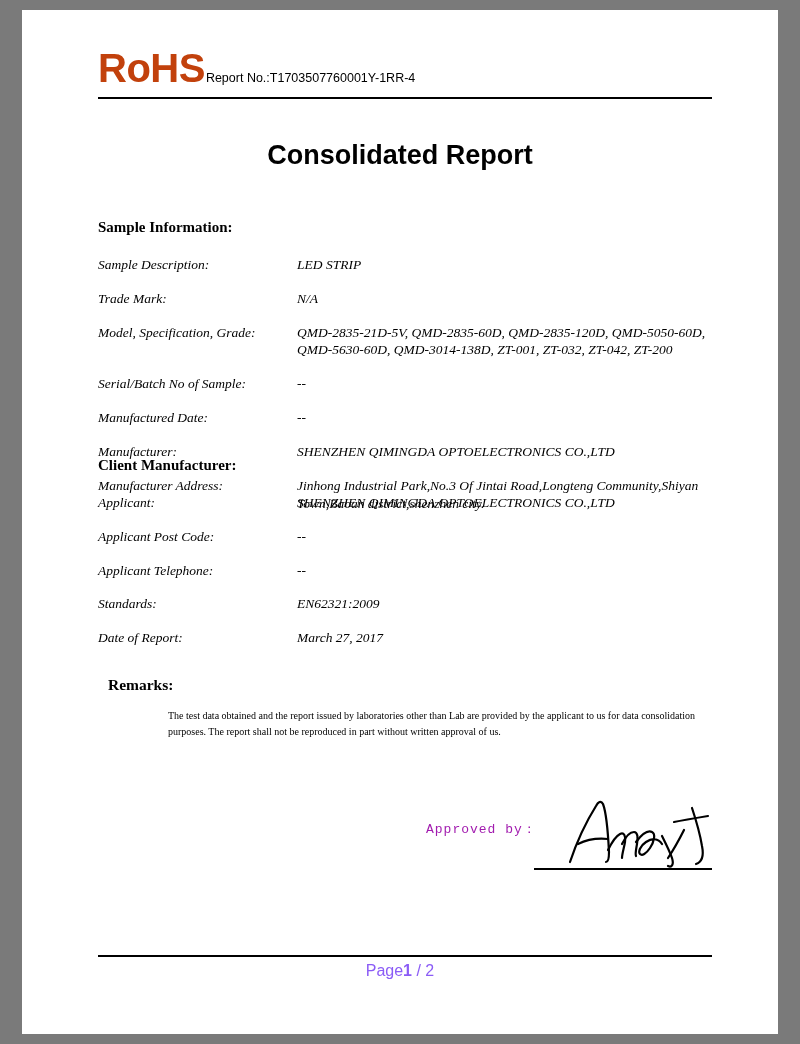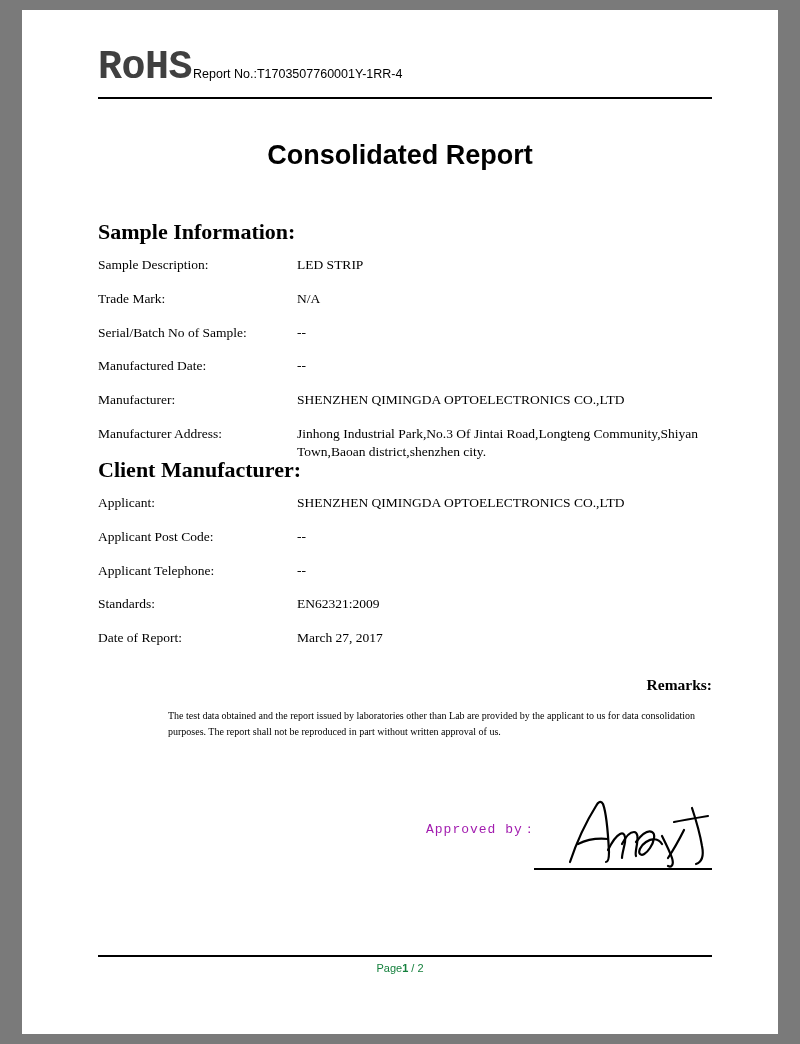--- a/index.html
+++ b/index.html
@@ -35,25 +35,25 @@
     position: absolute;
     left: 76px;
     top: 38px;
     width: 614px;
   }
   .header-row {
     display: flex;
     align-items: baseline;
   }
   .rohs {
-    font-family: Liberation Mono, monospace;
+    font-family: Liberation Sans, sans-serif;
     font-size: 40px;
     font-weight: bold;
     letter-spacing: -0.5px;
-    color: #404040;
+    color: #c2410c;
     line-height: 1;
   }
   .report-no {
     font-family: "Liberation Sans", sans-serif;
     font-size: 12.5px;
     color: #000;
     margin-left: 1px;
     position: relative;
     top: 0px;
   }
@@ -75,39 +75,40 @@
     text-align: center;
     font-family: "Liberation Sans", sans-serif;
     font-size: 27px;
     font-weight: bold;
     color: #000;
   }
 
   
   .section-heading {
     font-family: "Liberation Serif", serif;
-    font-size: 22px;
+    font-size: 15px;
     font-weight: bold;
     color: #000;
   }
   .sec1 { position: absolute; left: 76px; top: 209px; }
   .sec2 { position: absolute; left: 76px; top: 447px; }
 
   .info-table {
     position: absolute;
     left: 76px;
     border-collapse: collapse;
     width: 614px;
     font-size: 13.5px;
     color: #000;
   }
   .info-table td {
     vertical-align: top;
     padding: 0;
     line-height: 1.32;
+    font-style: italic;
   }
   .info-table td.label {
     width: 199px;
     padding-top: 8px;
     padding-bottom: 8px;
     font-family: "Liberation Serif", serif;
   }
   .info-table td.value {
     padding-top: 8px;
     padding-bottom: 8px;
@@ -122,21 +123,20 @@
     position: absolute;
     left: 86px;
     top: 666px;
     width: 604px;
   }
   .remarks-title {
     font-family: "Liberation Serif", serif;
     font-size: 15.5px;
     font-weight: bold;
     color: #000;
-    text-align: right;
   }
   .remarks-body {
     margin-top: 14px;
     margin-left: 60px;
     width: 538px;
     font-family: "Liberation Serif", serif;
     font-size: 10px;
     line-height: 1.55;
     color: #000;
   }
@@ -176,22 +176,22 @@
     height: 2px;
     background: #000;
   }
   .footer-text {
     position: absolute;
     left: 0;
     top: 952px;
     width: 100%;
     text-align: center;
     font-family: "Liberation Sans", sans-serif;
-    font-size: 11px;
-    color: #15803d;
+    font-size: 16px;
+    color: #8b5cf6;
   }
   .footer-text .pg-num { font-weight: bold; }
 </style>
 </head>
 <body>
 
 <div class="page-frame">
   <div class="page-inner">
 
     <div class="header">
@@ -208,20 +208,24 @@
 
     <table class="info-table t1">
       <tbody>
         <tr>
           <td class="label">Sample Description:</td>
           <td class="value">LED STRIP</td>
         </tr>
         <tr>
           <td class="label">Trade Mark:</td>
           <td class="value">N/A</td>
+        </tr>
+        <tr>
+          <td class="label">Model, Specification, Grade:</td>
+          <td class="value">QMD-2835-21D-5V, QMD-2835-60D, QMD-2835-120D, QMD-5050-60D, QMD-5630-60D, QMD-3014-138D, ZT-001, ZT-032, ZT-042, ZT-200</td>
         </tr>
         <tr>
           <td class="label">Serial/Batch No of Sample:</td>
           <td class="value">--</td>
         </tr>
         <tr>
           <td class="label">Manufactured Date:</td>
           <td class="value">--</td>
         </tr>
         <tr>

